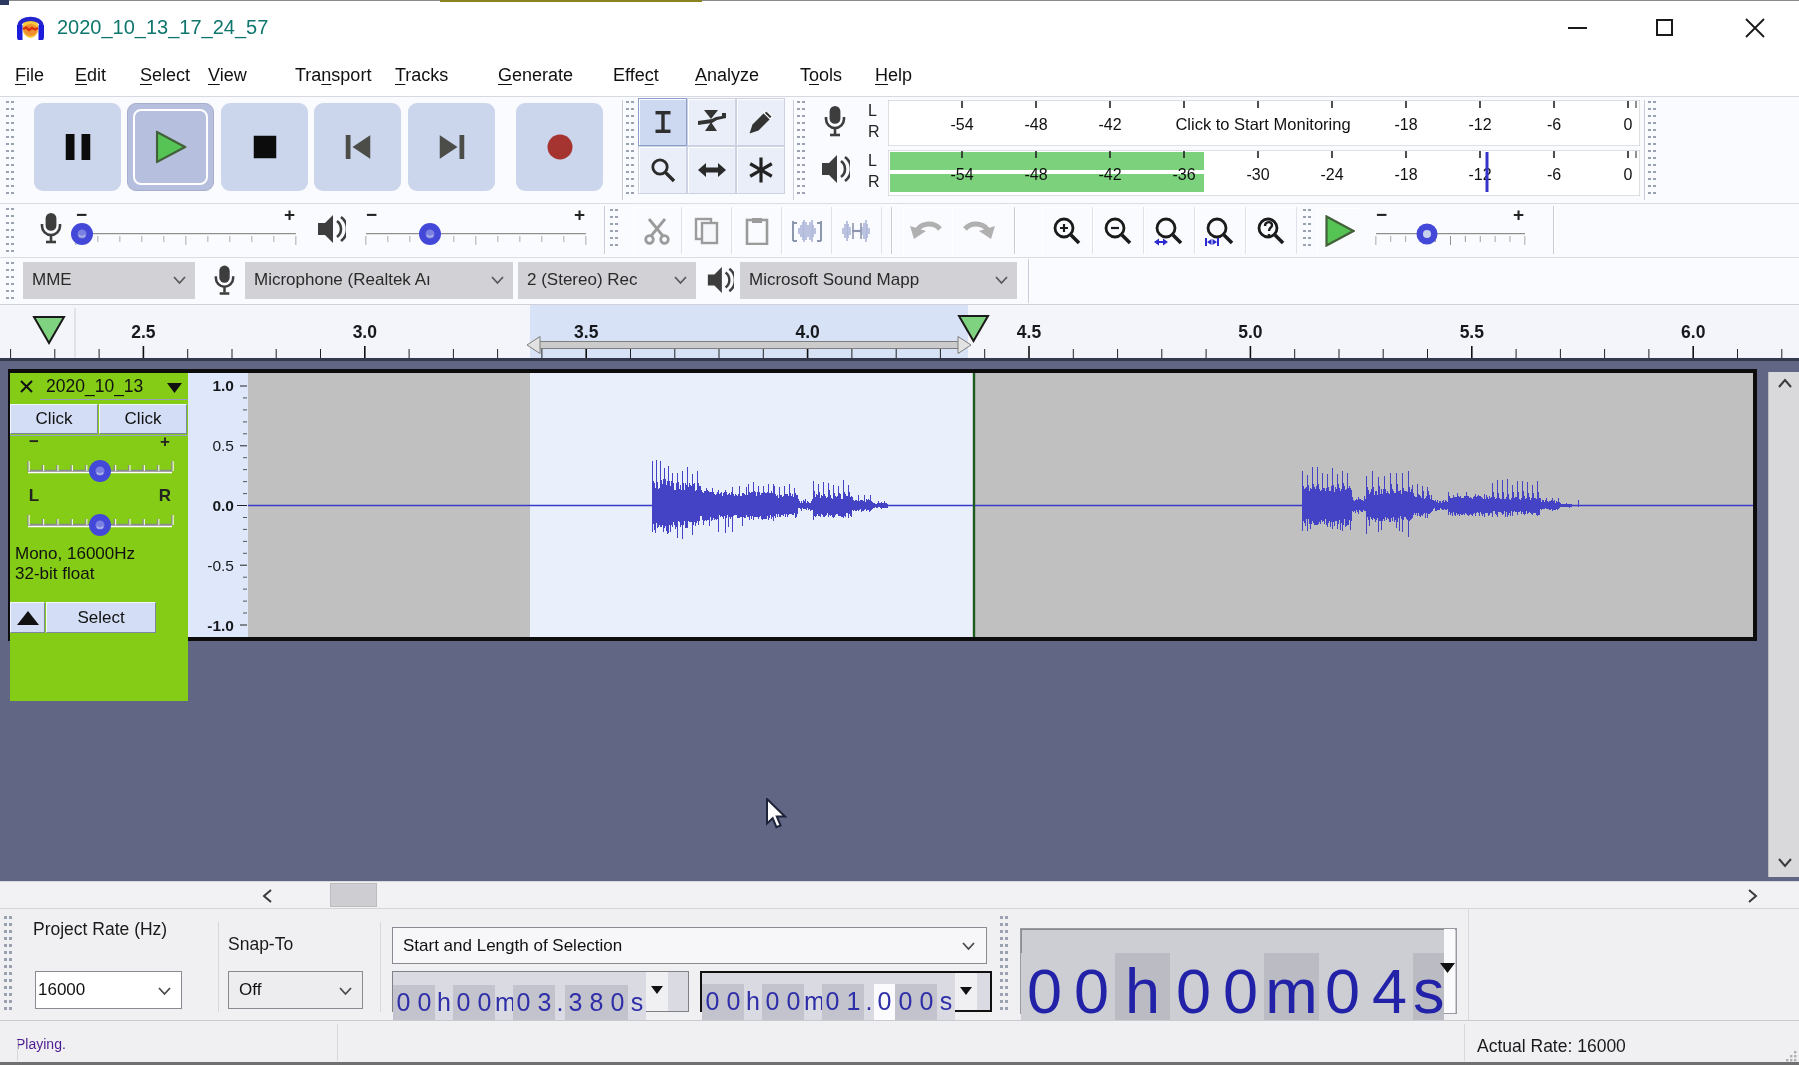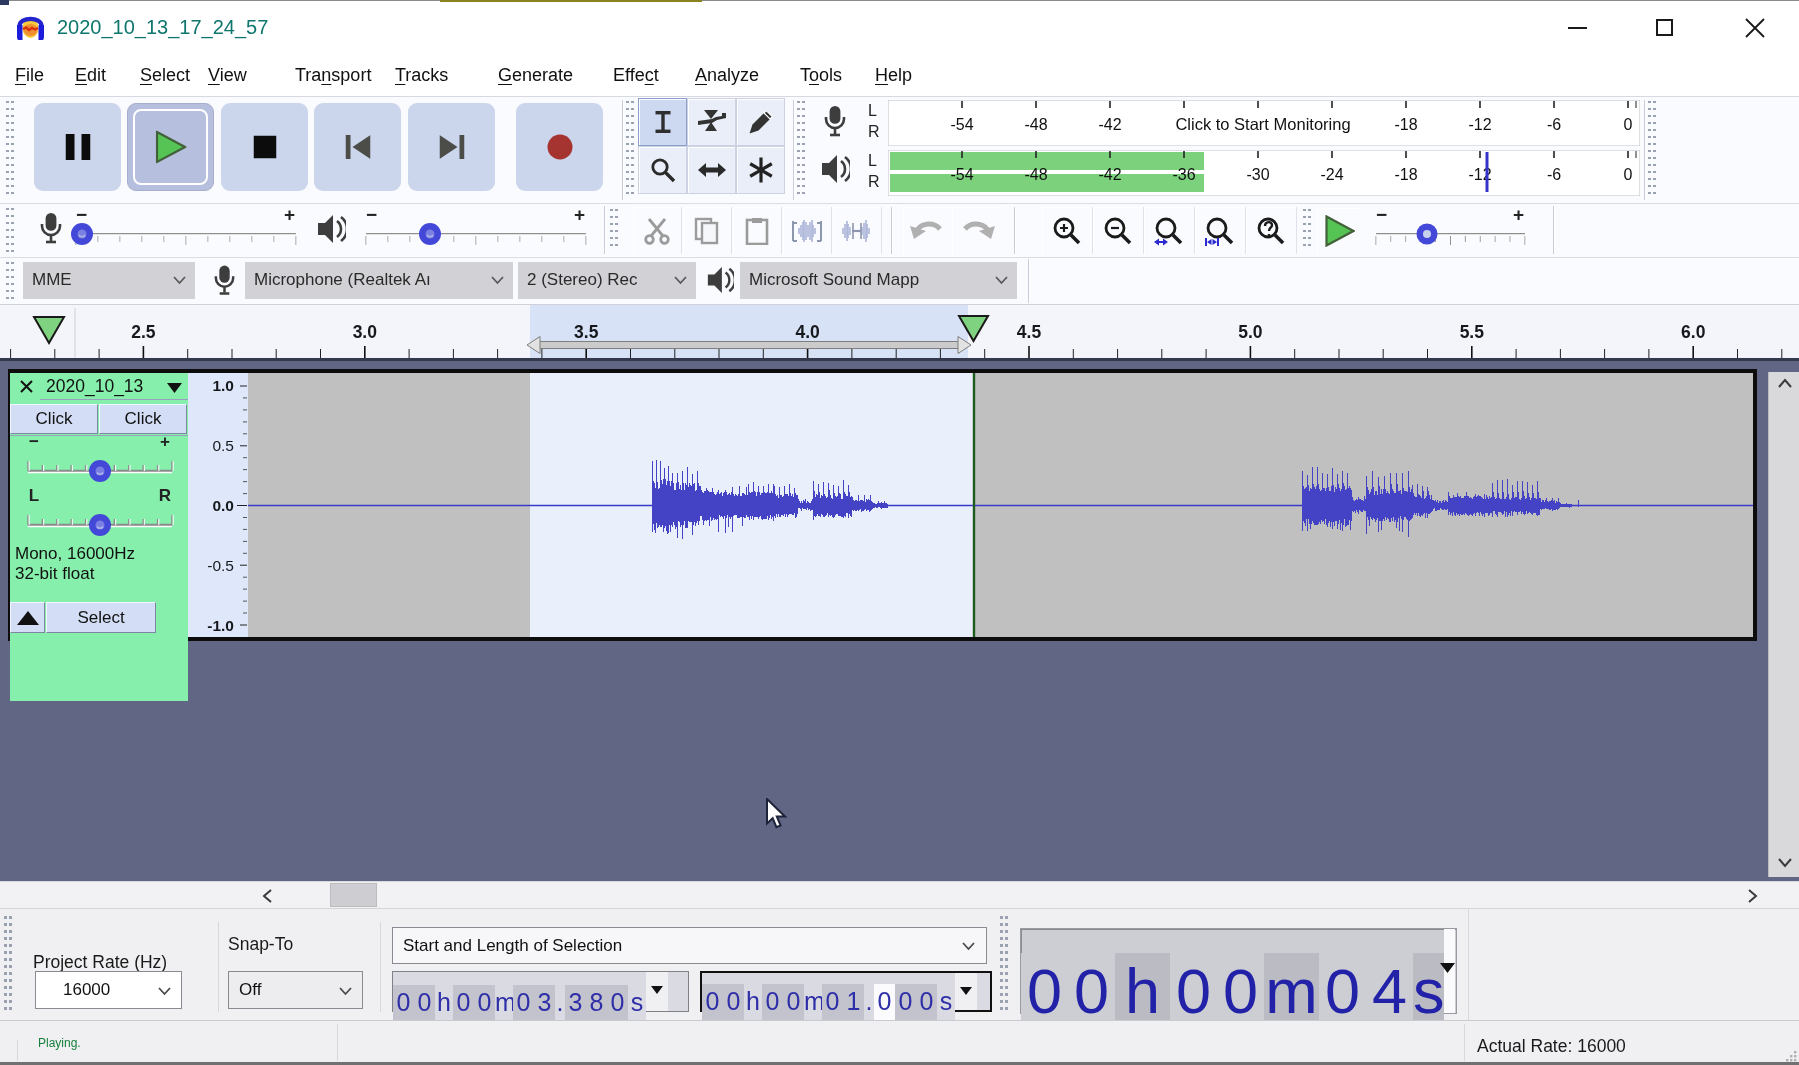--- a/index.html
+++ b/index.html
@@ -530,21 +530,21 @@
     <line x1="1781.8" y1="44" x2="1781.8" y2="53" stroke="#222"></line>
     <rect x="536" y="36.5" width="426" height="7" fill="#cbcbcb" stroke="#7e7e7e"></rect>
     <path d="M527 40 L540 31.5 V48.5 Z" fill="#e2e2e2" stroke="#7e7e7e"></path>
     <path d="M971 40 L958 31.5 V48.5 Z" fill="#e2e2e2" stroke="#7e7e7e"></path>
     <path d="M959 11 H988 L973.5 36 Z" fill="#7fd27f" stroke="#1a1a1a" stroke-width="2"></path>
     <line x1="0" y1="55.5" x2="1799" y2="55.5" stroke="#9a9aa2"></line>
   </svg>
 <div class="ab" style="left:0;top:358px;width:1799px;height:523px;background:#616684"></div>
 <div class="ab" style="left:0;top:358px;width:1799px;height:3px;background:#34384c"></div>
 <div class="ab" style="left:8px;top:369px;width:1749px;height:272px;background:#0d0d0d"></div>
-<div class="ab" style="left:10px;top:373px;width:178px;height:328px;background:#86efac;color:#111">
+<div class="ab" style="left:10px;top:373px;width:178px;height:328px;background:#84cc16;color:#111">
     <svg class="ab" style="left:9px;top:6px" width="15" height="15" viewBox="0 0 15 15">
       <path d="M2 2 L13 13 M13 2 L2 13" stroke="#111" stroke-width="2"></path>
     </svg>
     <div class="ab" style="left:36px;top:3px;font-size:17.5px">2020_10_13</div>
     <svg class="ab" style="left:157px;top:10px" width="15" height="10" viewBox="0 0 15 10">
       <path d="M0 0 H15 L7.5 10 Z" fill="#111"></path>
     </svg>
     <div class="ab" style="left:30px;top:26px;width:148px;height:1px;background:#98a2bd"></div>
     <div class="ab" style="left:0;top:62px;width:178px;height:1px;background:#98a2bd"></div>
     <div class="panelbtn" style="left:0px;top:31px;width:88px;height:30px;line-height:28px">Click</div>
@@ -669,22 +669,22 @@
 <div class="ab" style="left:0;top:881px;width:1799px;height:27px;background:#f2f2f4;border-top:1px solid #d8d8da"></div>
 <svg class="ab" style="left:262px;top:888px" width="11" height="16" viewBox="0 0 11 16">
     <path d="M9 2 L2 8 L9 14" stroke="#3a3a3a" stroke-width="2" fill="none"></path>
   </svg>
 <div class="ab" style="left:330px;top:883px;width:47px;height:24px;background:#cdcdd2;border:1px solid #bcbcc0"></div>
 <svg class="ab" style="left:1747px;top:888px" width="11" height="16" viewBox="0 0 11 16">
     <path d="M2 2 L9 8 L2 14" stroke="#3a3a3a" stroke-width="2" fill="none"></path>
   </svg>
 <div class="ab" style="left:0;top:908px;width:1799px;height:112px;background:#f0f0f2;border-top:1px solid #d5d5d8"></div>
 <div class="ab grip" style="left:4px;top:916px;width:11px;height:96px"></div>
-<div class="ab" style="left:33px;top:952px;font-size:17.5px;color:#1a1a1a">Project Rate (Hz)</div>
-<div class="wcombo" style="left:35px;top:971px;width:147px;height:38px;line-height:36px;padding-left:27px">16000<span class="ab" style="right:9px;top:14px">
+<div class="ab" style="left:33px;top:919px;font-size:17.5px;color:#1a1a1a">Project Rate (Hz)</div>
+<div class="wcombo" style="left:35px;top:971px;width:147px;height:38px;line-height:36px;padding-left:2px">16000<span class="ab" style="right:9px;top:14px">
       <svg width="15" height="10" viewBox="0 0 15 10">
         <path d="M2 2 L7.5 8 L13 2" stroke="#4a4a4a" stroke-width="1.8" fill="none"></path>
       </svg>
     </span></div>
 <div class="vsep" style="left:218px;top:922px;height:90px;background:#d8d8db;box-shadow:none"></div>
 <div class="ab" style="left:228px;top:934px;font-size:17.5px;color:#1a1a1a">Snap-To</div>
 <div class="wcombo" style="left:228px;top:971px;width:135px;height:38px;line-height:36px;padding-left:10px;background:#ededef">Off<span class="ab" style="right:9px;top:14px">
       <svg width="15" height="10" viewBox="0 0 15 10">
         <path d="M2 2 L7.5 8 L13 2" stroke="#4a4a4a" stroke-width="1.8" fill="none"></path>
       </svg>
@@ -700,21 +700,21 @@
       </svg></span></div>
 <div class="ab" style="left:700px;top:971px;width:292px;height:41px;border:2px solid #111;font-size:25px;color:#2e2ea8;line-height:35px;white-space:nowrap;background:#dadae2"><span style="display:inline-block;width:21px;height:100%;background:#c3c3cd;text-align:center">0</span><span style="display:inline-block;width:21px;height:100%;background:#c3c3cd;text-align:center">0</span><span style="display:inline-block;width:18px;height:100%;background:#dadae2;text-align:center">h</span><span style="display:inline-block;width:21px;height:100%;background:#c3c3cd;text-align:center">0</span><span style="display:inline-block;width:21px;height:100%;background:#c3c3cd;text-align:center">0</span><span style="display:inline-block;width:18px;height:100%;background:#dadae2;text-align:center">m</span><span style="display:inline-block;width:21px;height:100%;background:#c3c3cd;text-align:center">0</span><span style="display:inline-block;width:21px;height:100%;background:#c3c3cd;text-align:center">1</span><span style="display:inline-block;width:10px;height:100%;background:#dadae2;text-align:center">.</span><span style="display:inline-block;width:21px;height:100%;background:#fbfbfd;text-align:center">0</span><span style="display:inline-block;width:21px;height:100%;background:#c3c3cd;text-align:center">0</span><span style="display:inline-block;width:21px;height:100%;background:#c3c3cd;text-align:center">0</span><span style="display:inline-block;width:18px;height:100%;background:#dadae2;text-align:center">s</span><span style="display:inline-block;width:22px;height:100%;background:#f0f0f2;position:relative"><svg width="12" height="8" viewBox="0 0 12 8" style="position:absolute;left:5px;top:14px">
         <path d="M0 0 H12 L6 8 Z" fill="#111"></path>
       </svg></span></div>
 <div class="ab grip" style="left:1000px;top:916px;width:11px;height:96px"></div>
 <div class="ab" style="left:1020px;top:928px;width:437px;height:86px;border:1px solid #9a9aa2;box-shadow:inset 1px 1px 0 #8a8a92;font-size:63px;color:#2222a8;line-height:77px;white-space:nowrap;background:#cdcdd4"><span style="display:inline-block;width:47px;height:100%;background:#cdcdd4;text-align:center">0</span><span style="display:inline-block;width:47px;height:100%;background:#cdcdd4;text-align:center">0</span><span style="display:inline-block;width:55px;height:100%;background:#bbbbc3;text-align:center">h</span><span style="display:inline-block;width:47px;height:100%;background:#cdcdd4;text-align:center">0</span><span style="display:inline-block;width:47px;height:100%;background:#cdcdd4;text-align:center">0</span><span style="display:inline-block;width:55px;height:100%;background:#bbbbc3;text-align:center">m</span><span style="display:inline-block;width:47px;height:100%;background:#cdcdd4;text-align:center">0</span><span style="display:inline-block;width:47px;height:100%;background:#cdcdd4;text-align:center">4</span><span style="display:inline-block;width:31px;height:100%;background:#bbbbc3;text-align:center">s</span><span style="display:inline-block;width:11px;height:100%;background:#fafafc;position:relative"><svg width="15" height="10" viewBox="0 0 15 10" style="position:absolute;left:-4px;top:34px">
         <path d="M0 0 H15 L7.5 10 Z" fill="#111"></path>
       </svg></span></div>
 <div class="vsep" style="left:1468px;top:908px;height:112px;background:#d8d8db;box-shadow:none"></div>
 <div class="ab" style="left:0;top:1020px;width:1799px;height:45px;background:#f0f0f2;border-top:1px solid #cbcbcf"></div>
-<div class="ab" style="left:38px;top:1036px;font-size:12px;color:#15803d">Playing.</div>
+<div class="ab" style="left:16px;top:1036px;font-size:14px;color:#4c1d95">Playing.</div>
 <div class="vsep" style="left:337px;top:1024px;height:37px;background:#d8d8db;box-shadow:none"></div>
 <div class="vsep" style="left:1464px;top:1024px;height:37px;background:#d8d8db;box-shadow:none"></div>
 <div class="ab" style="left:1477px;top:1036px;font-size:17.5px;color:#1a1a1a">Actual Rate: 16000</div>
 <div class="vsep" style="left:17px;top:1040px;height:21px;background:#d8d8db;box-shadow:none"></div>
 <div class="ab" style="left:0;top:1062px;width:1799px;height:3px;background:#707070"></div>
 <svg class="ab" style="left:1785px;top:1050px" width="12" height="12" viewBox="0 0 12 12">
     <rect x="9" y="1" width="2.4" height="2.4" fill="#b0b0b4"></rect>
     <rect x="5" y="5" width="2.4" height="2.4" fill="#b0b0b4"></rect>
     <rect x="9" y="5" width="2.4" height="2.4" fill="#b0b0b4"></rect>
     <rect x="1" y="9" width="2.4" height="2.4" fill="#b0b0b4"></rect>

